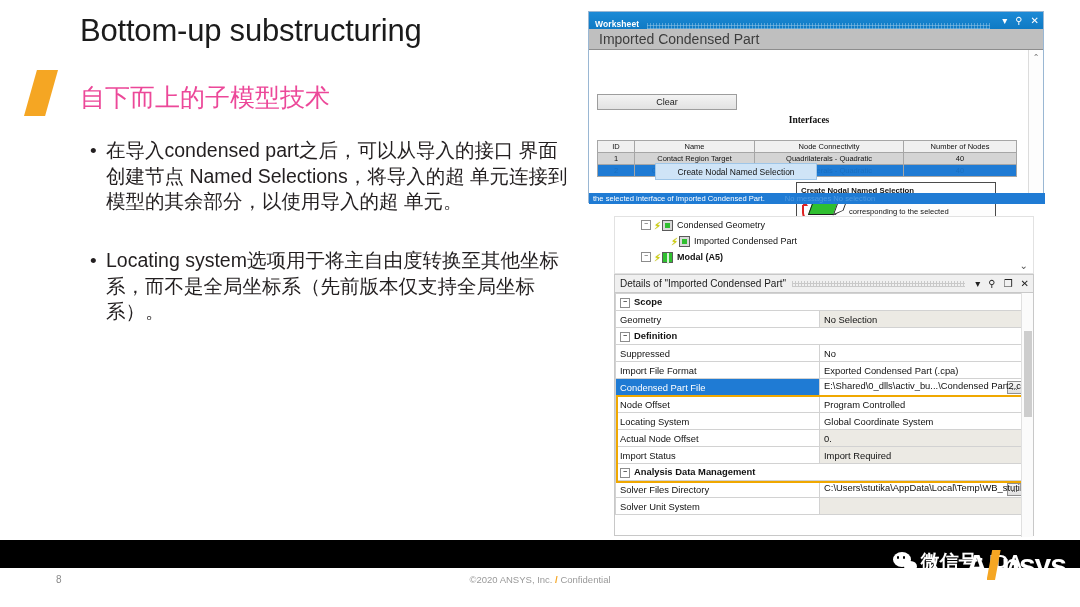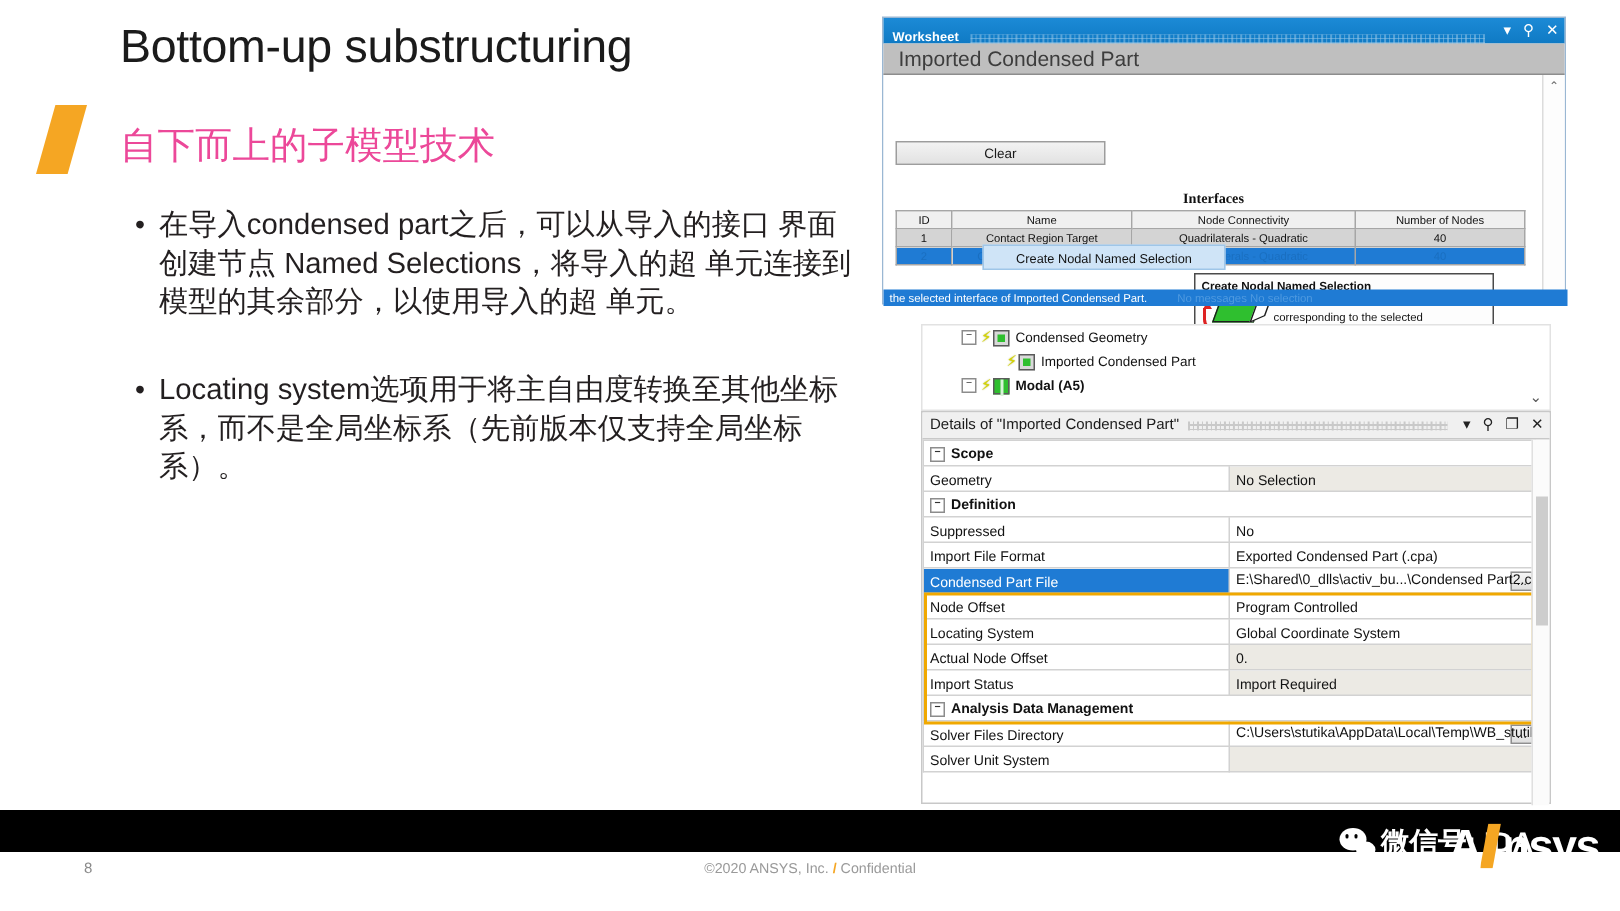--- a/index.html
+++ b/index.html
@@ -81,21 +81,21 @@
 
   #clear-button{
     position:absolute;left:8px;top:14px;width:140px;height:16px;
     background:linear-gradient(#f3f3f3,#e2e2e2);border:1px solid #9d9d9d;
     font-size:9px;color:#1b1b1b;display:flex;align-items:center;justify-content:center;
     box-sizing:border-box;
     margin-top:30px;
   }
 
   #interfaces-caption{
-    position:absolute;left:0;right:14px;top:78px;text-align:center;
+    position:absolute;left:0;right:14px;top:65px;text-align:center;
     font-family:"Liberation Serif","DejaVu Serif",serif;
     font-size:9.5px;font-weight:700;color:#111;
   }
 
   #iface-table{
     position:absolute;left:8px;top:90px;width:420px;
     border-collapse:collapse;table-layout:fixed;font-size:7.5px;color:#111;
   }
   #iface-table th,#iface-table td{
     border:1px solid #a6a6a6;text-align:center;height:11px;padding:0;

